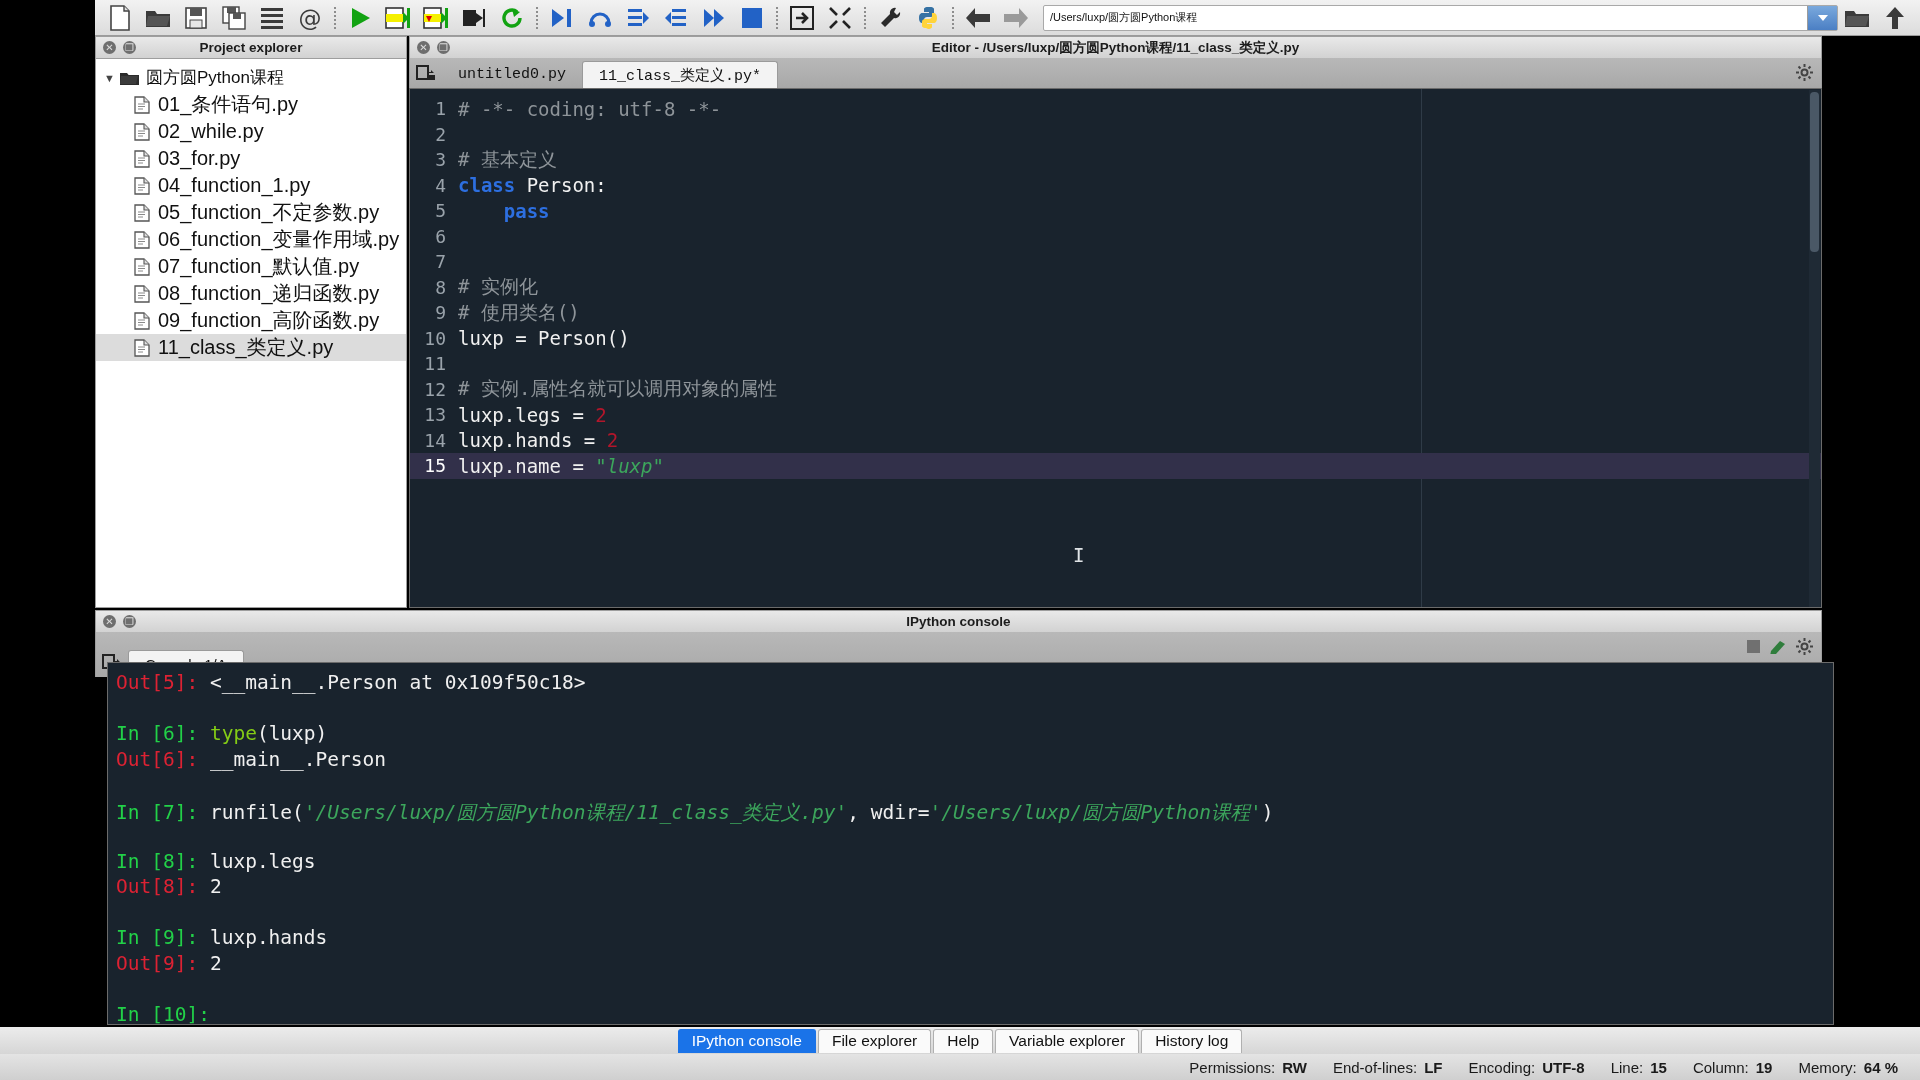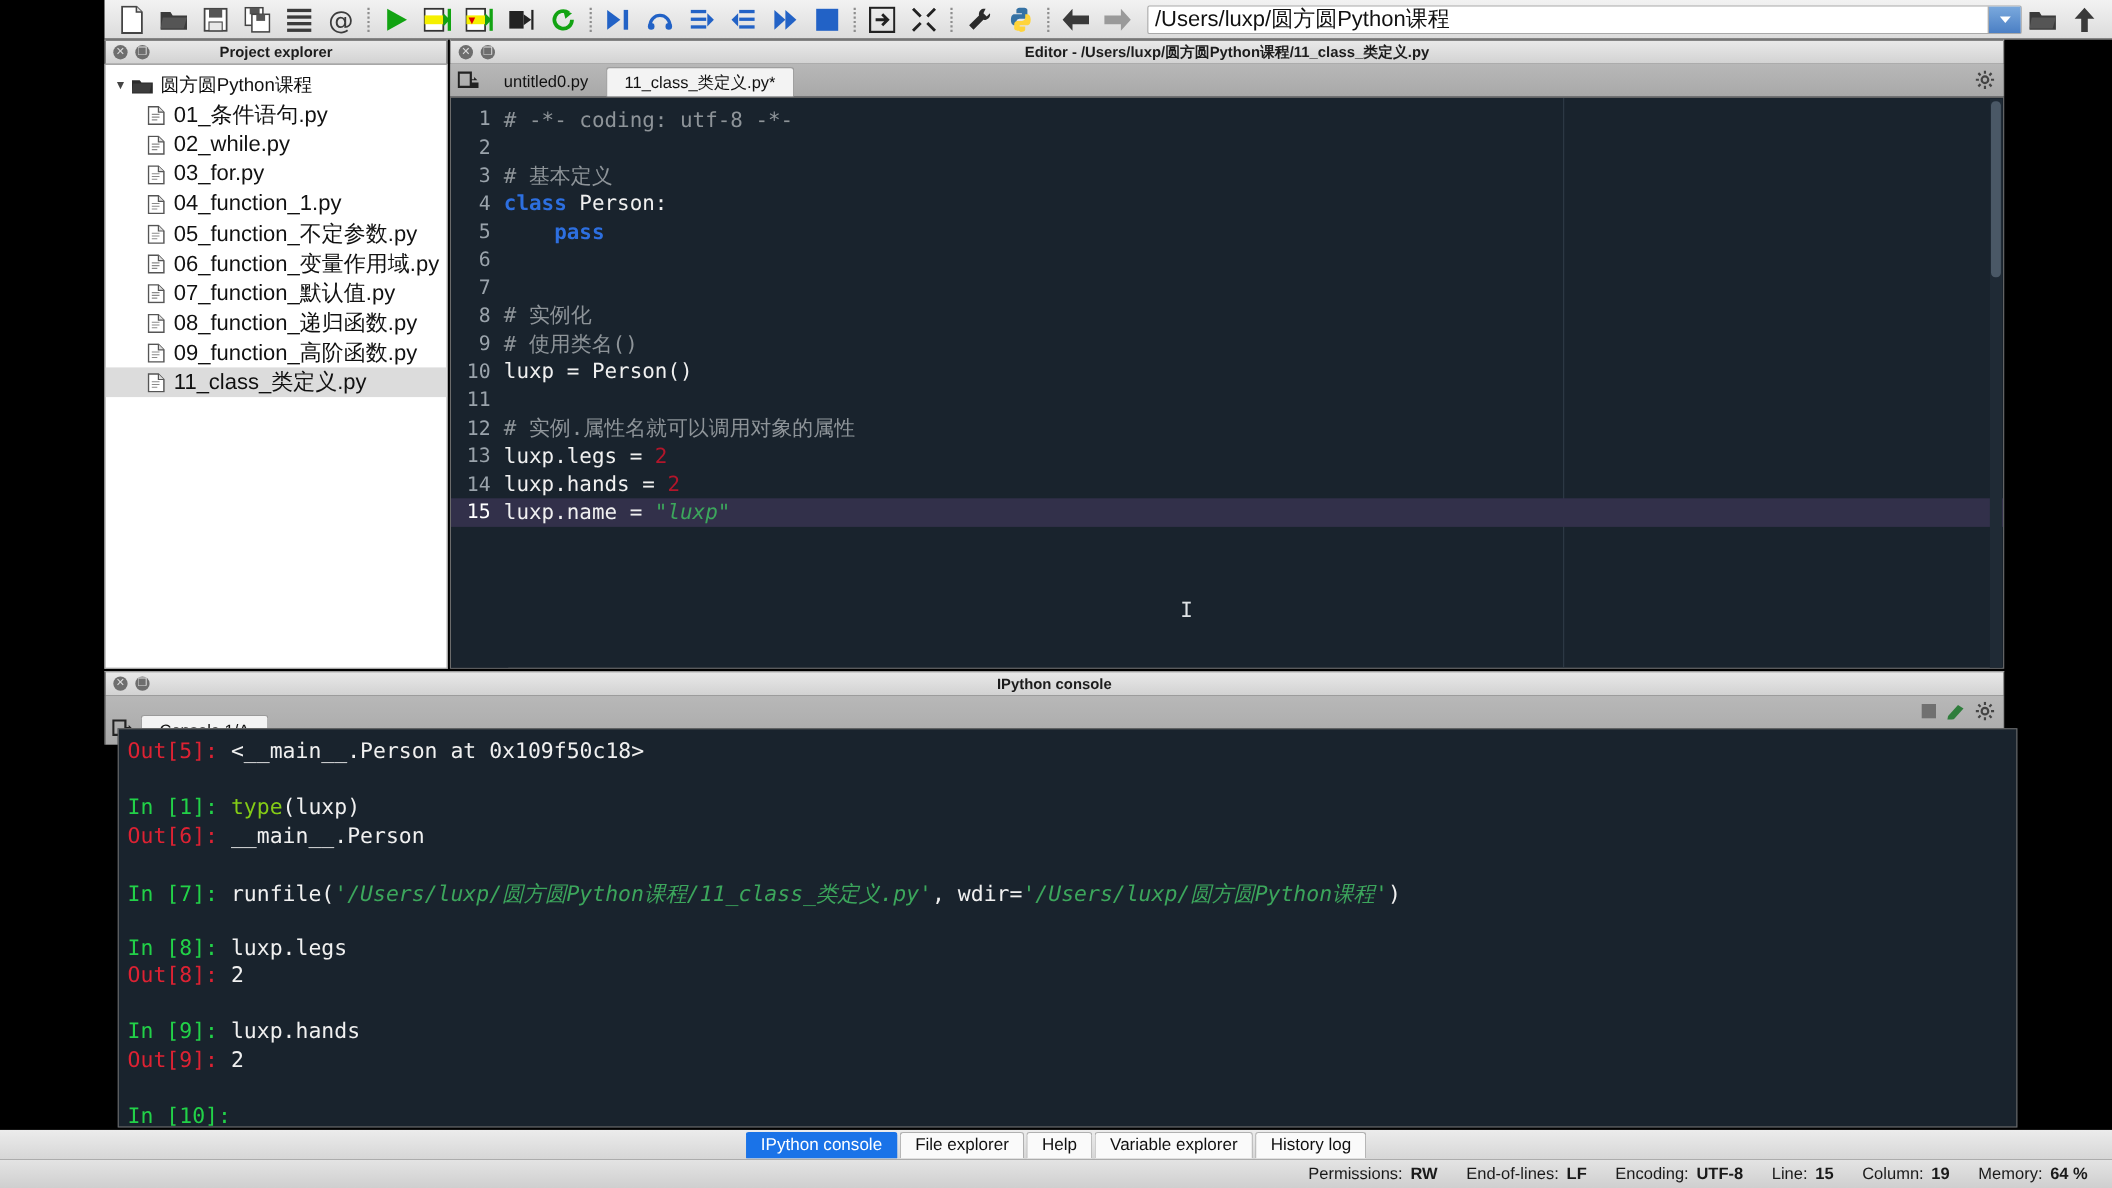--- a/index.html
+++ b/index.html
@@ -27,21 +27,21 @@
   }
   .tbtn svg { display: block; }
   .tsep {
     width: 2px; height: 22px; margin: 0 5px;
     border-left: 2px dotted #8d8d8d;
   }
   .pathbar {
     flex: 1; height: 26px; background: #fff; border: 1px solid #a9a9a9;
     border-radius: 2px; display: flex; align-items: center;
     margin-left: 8px; padding: 0 6px; position: relative;
-    font-size: 20px; color: #111;
+    font-size: 11px; color: #111;
   }
   .path-drop {
     position: absolute; right: 0; top: 0; width: 30px; height: 24px;
     background: linear-gradient(#7aa9dd, #4b7fc4);
     display: flex; align-items: center; justify-content: center;
     border-left: 1px solid #9b9b9b;
   }
 
   
   .panel-title {
@@ -531,21 +531,21 @@
       <span class="label">Editor - /Users/luxp/圆方圆Python课程/11_class_类定义.py</span>
     </div>
     <div class="editor-tabs">
       <span class="tab-browse">
         <svg width="20" height="19" viewBox="0 0 20 19">
             <path d="M1 2h11v13H1z" fill="none" stroke="#222" stroke-width="2"></path>
             <path d="M12 9h6l-3-3v2h-3z" fill="#222"></path>
             <path d="M12 11h7v5h-7z" fill="#222"></path>
           </svg>
       </span>
-      <div id="editor-tab-list" style="display:flex;align-items:flex-end;">
+      <div id="editor-tab-list" style="display:flex;align-items:flex-end;font-family:Liberation Mono, monospace;">
           <span class="etab">untitled0.py</span>
           <span class="etab active">11_class_类定义.py*</span>
         </div>
       <span class="editor-opts">
         <svg width="17" height="17" viewBox="0 0 17 17">
             <circle cx="8.5" cy="8.5" r="3" fill="none" stroke="#444" stroke-width="2"></circle>
             <g stroke="#444" stroke-width="2">
               <path d="M8.5 0v3M8.5 14v3M0 8.5h3M14 8.5h3M2.5 2.5l2 2M12.5 12.5l2 2M14.5 2.5l-2 2M4.5 12.5l-2 2"></path>
             </g>
           </svg>
@@ -606,21 +606,21 @@
               <g stroke="#444" stroke-width="2">
                 <path d="M8.5 0v3M8.5 14v3M0 8.5h3M14 8.5h3M2.5 2.5l2 2M12.5 12.5l2 2M14.5 2.5l-2 2M4.5 12.5l-2 2"></path>
               </g>
             </svg>
         </span>
       </span>
     </div>
     <div class="console-body" id="console-body">
         <div class="oline"><span class="out">Out[5]: </span><span class="">&lt;__main__.Person at 0x109f50c18&gt;</span></div>
         <div class="oline">&nbsp;</div>
-        <div class="oline"><span class="in">In [1]: </span><span class="fn">type</span><span class="">(luxp)</span></div>
+        <div class="oline"><span class="in">In [6]: </span><span class="fn">type</span><span class="">(luxp)</span></div>
         <div class="oline"><span class="out">Out[6]: </span><span class="">__main__.Person</span></div>
         <div class="oline">&nbsp;</div>
         <div class="oline"><span class="in">In [7]: </span><span class="">runfile(</span><span class="gstr">'/Users/luxp/圆方圆Python课程/11_class_类定义.py'</span><span class="">, wdir=</span><span class="gstr">'/Users/luxp/圆方圆Python课程'</span><span class="">)</span></div>
         <div class="oline">&nbsp;</div>
         <div class="oline"><span class="in">In [8]: </span><span class="">luxp.legs</span></div>
         <div class="oline"><span class="out">Out[8]: </span><span class="">2</span></div>
         <div class="oline">&nbsp;</div>
         <div class="oline"><span class="in">In [9]: </span><span class="">luxp.hands</span></div>
         <div class="oline"><span class="out">Out[9]: </span><span class="">2</span></div>
         <div class="oline">&nbsp;</div>

